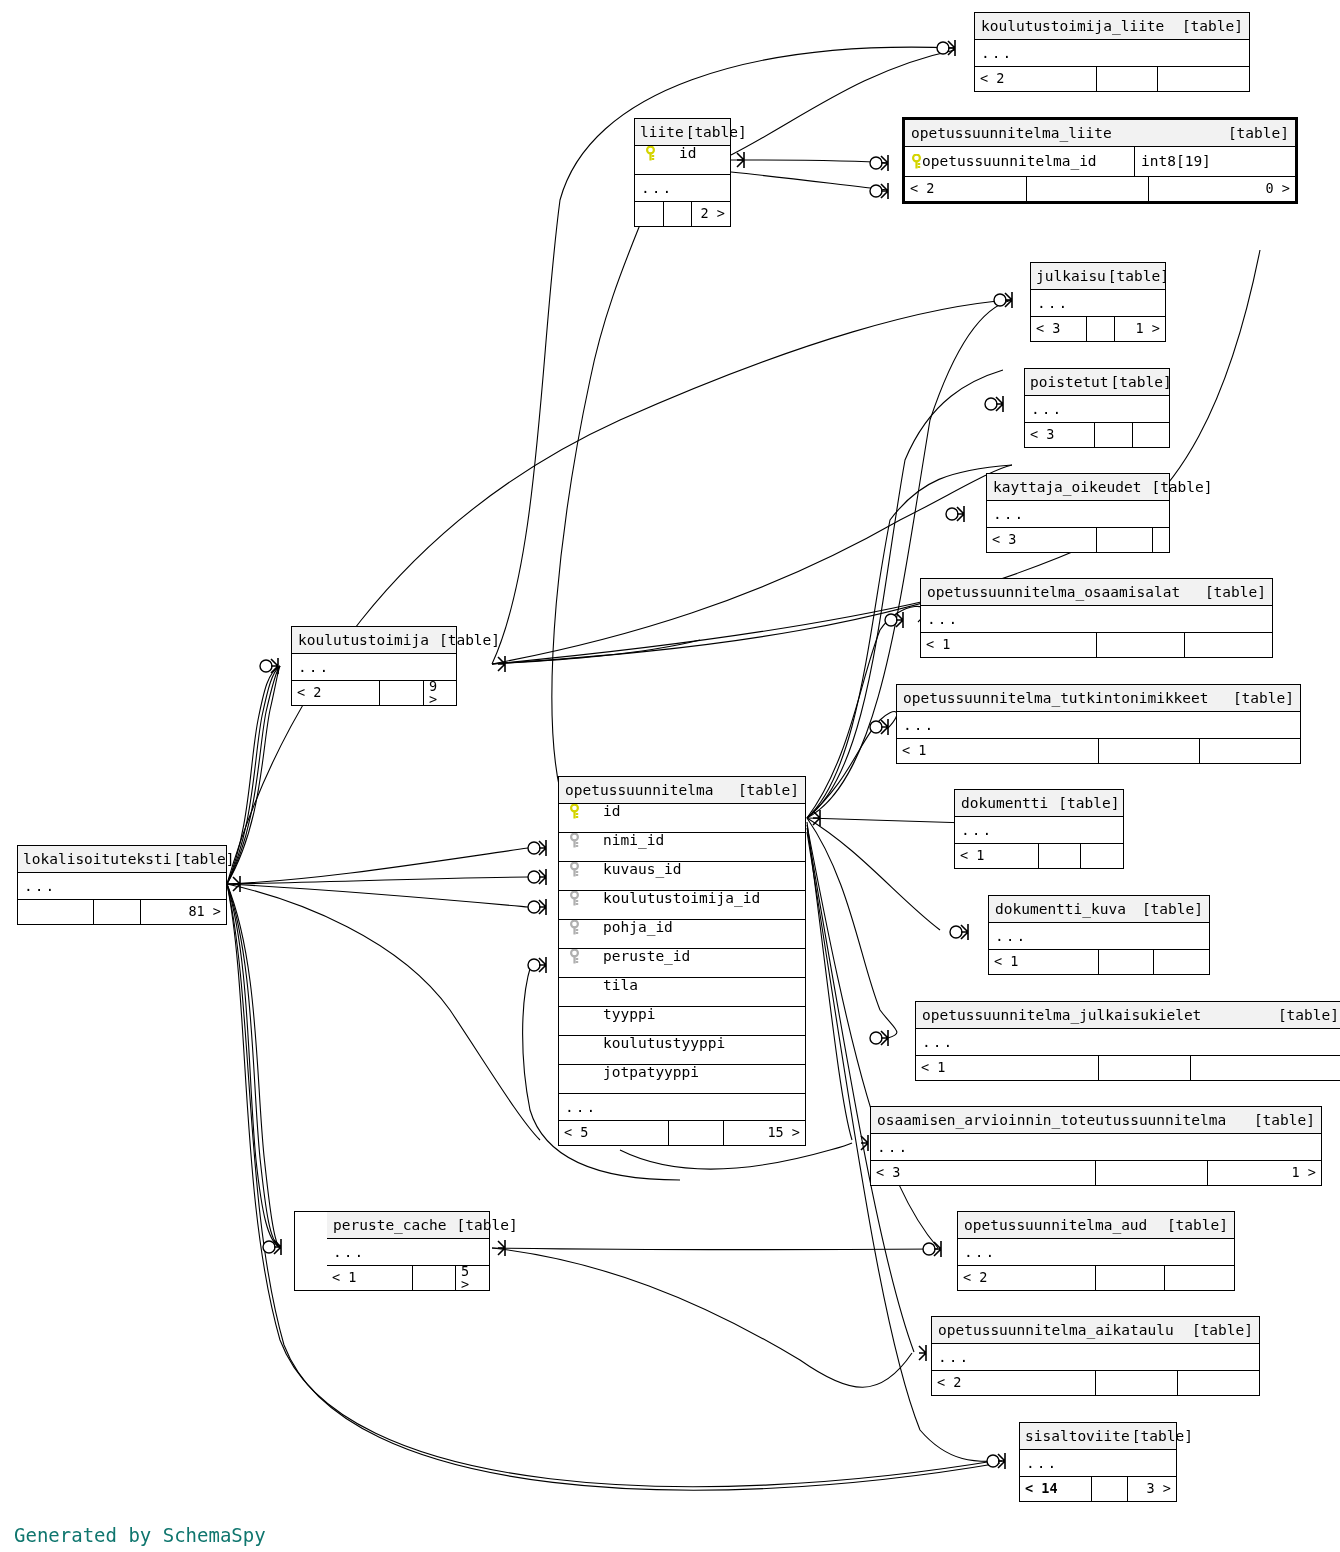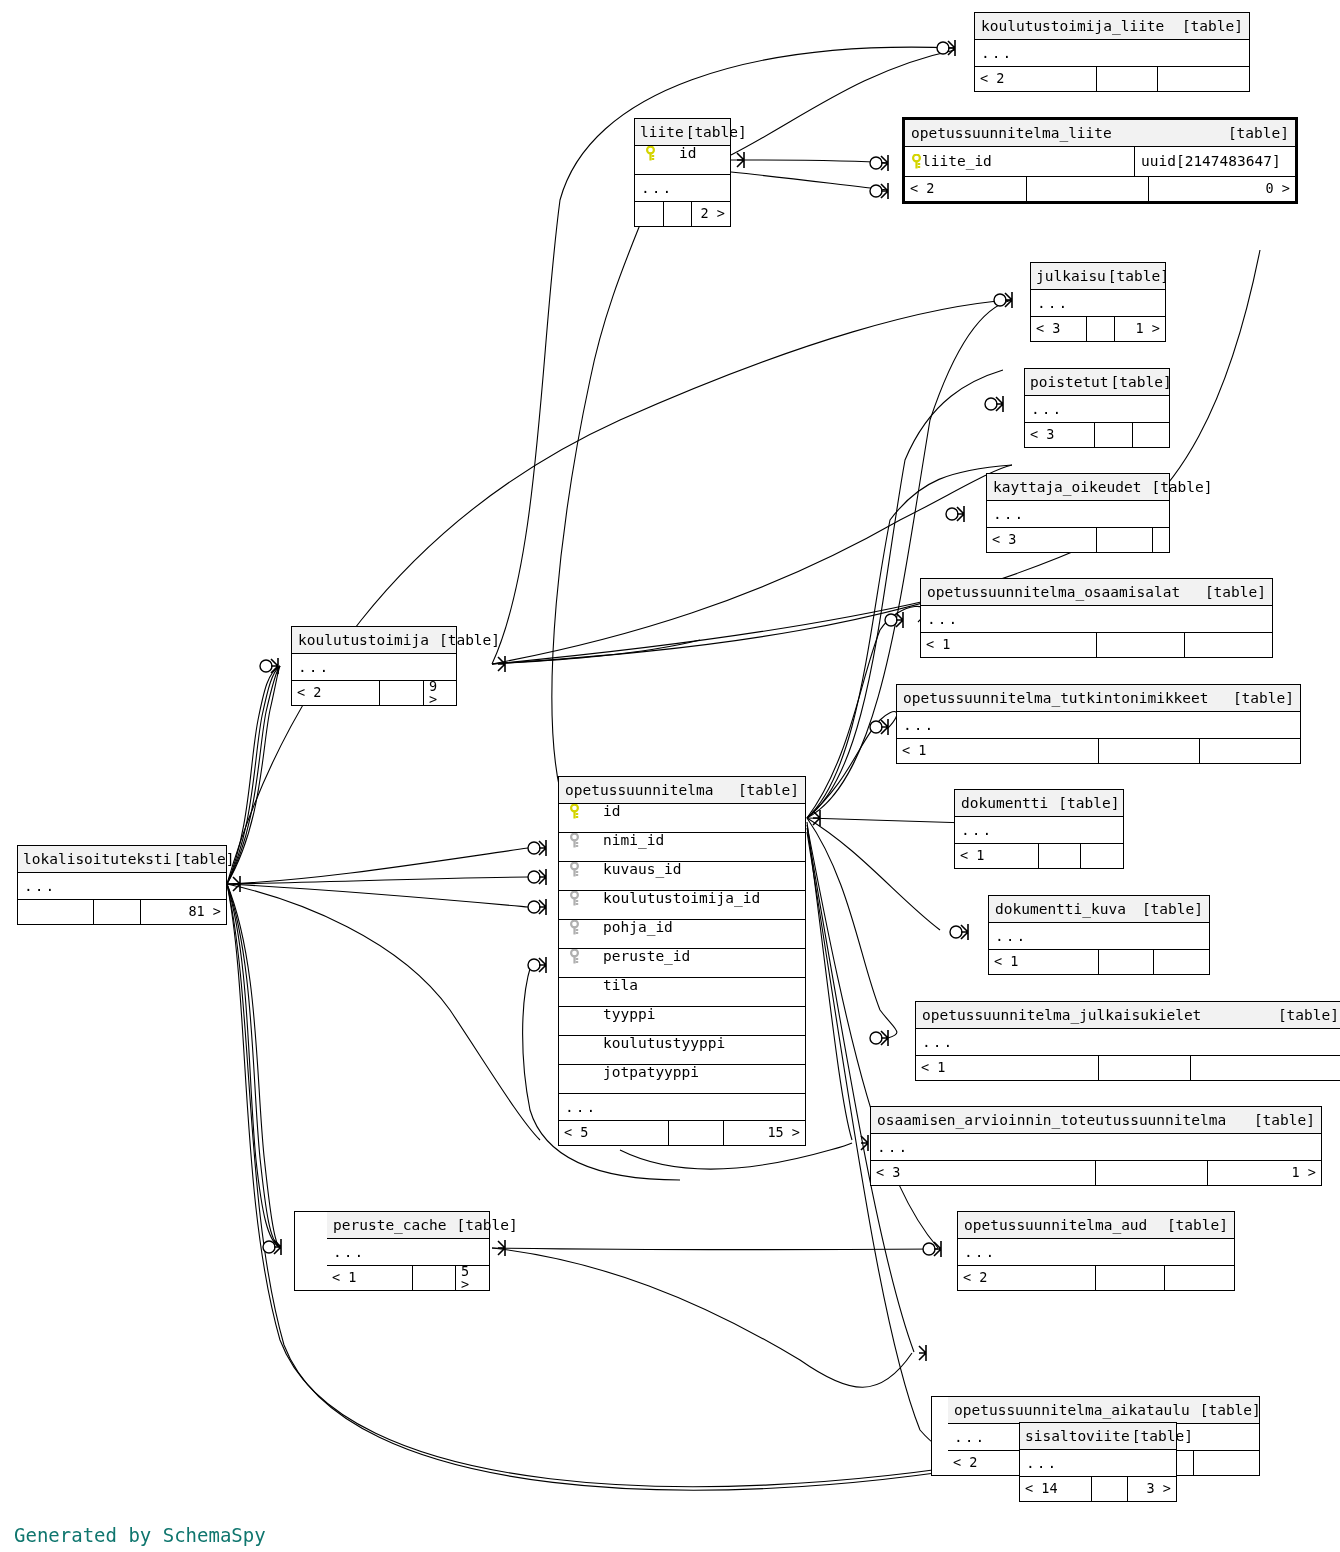--- a/index.html
+++ b/index.html
@@ -270,23 +270,23 @@
       <span class="ttype">[table]</span>
     </div>
     <div class="coltyped">
       <span class="left">
         <span class="key"><svg class="keyicon" width="11" height="16" viewBox="0 0 11 16">
               <circle cx="5.5" cy="4" r="3.4" fill="none" stroke="#d4d400" stroke-width="2.2"></circle>
               <rect x="4.4" y="6.5" width="2.2" height="8" fill="#d4d400"></rect>
               <rect x="6.6" y="9" width="2.6" height="2" fill="#d4d400"></rect>
               <rect x="6.6" y="12" width="2.6" height="2" fill="#d4d400"></rect>
             </svg></span>
-        <span class="cname">liite_id</span>
+        <span class="cname">opetussuunnitelma_id</span>
       </span>
-      <span class="right" style="width:148px;">uuid[2147483647]</span>
+      <span class="right" style="width:148px;">int8[19]</span>
     </div>
     <div class="foot">
       <div class="f1" style="flex:0 0 122px;">&lt; 2</div>
       <div class="f2" style="flex:0 0 122px;"></div>
       <div class="f3" style="flex:1 1 auto;">0 &gt;</div>
     </div>
   </div>
 
   <div class="tbl tight" style="left:1030px; top:262px; width:136px;">
     <div class="hdr">
@@ -411,41 +411,41 @@
       <span class="ttype">[table]</span>
     </div>
     <div class="dots">...</div>
     <div class="foot">
       <div class="f1" style="flex:0 0 138px;">&lt; 2</div>
       <div class="f2" style="flex:0 0 69px;"></div>
       <div class="f3" style="flex:1 1 auto;"></div>
     </div>
   </div>
 
-  <div class="tbl" style="left:931px; top:1396px; width:329px;padding-left:16px;">
+  <div class="tbl" style="left:931px; top:1316px; width:329px;">
     <div class="hdr">
       <span class="tname">opetussuunnitelma_aikataulu</span>
       <span class="ttype">[table]</span>
     </div>
     <div class="dots">...</div>
     <div class="foot">
       <div class="f1" style="flex:0 0 164px;">&lt; 2</div>
       <div class="f2" style="flex:0 0 82px;"></div>
       <div class="f3" style="flex:1 1 auto;"></div>
     </div>
   </div>
 
   <div class="tbl tight" style="left:1019px; top:1422px; width:158px;">
     <div class="hdr">
       <span class="tname">sisaltoviite</span>
       <span class="ttype">[table]</span>
     </div>
     <div class="dots">...</div>
     <div class="foot">
-      <div class="f1" style="flex:0 0 72px;">&lt; 14</div>
+      <div class="f1" style="flex:0 0 72px;font-weight:bold;">&lt; 14</div>
       <div class="f2" style="flex:0 0 36px;"></div>
       <div class="f3" style="flex:1 1 auto;">3 &gt;</div>
     </div>
   </div>
 
   <div class="tbl" style="left:291px; top:626px; width:166px;">
     <div class="hdr">
       <span class="tname">koulutustoimija</span>
       <span class="ttype">[table]</span>
     </div>

